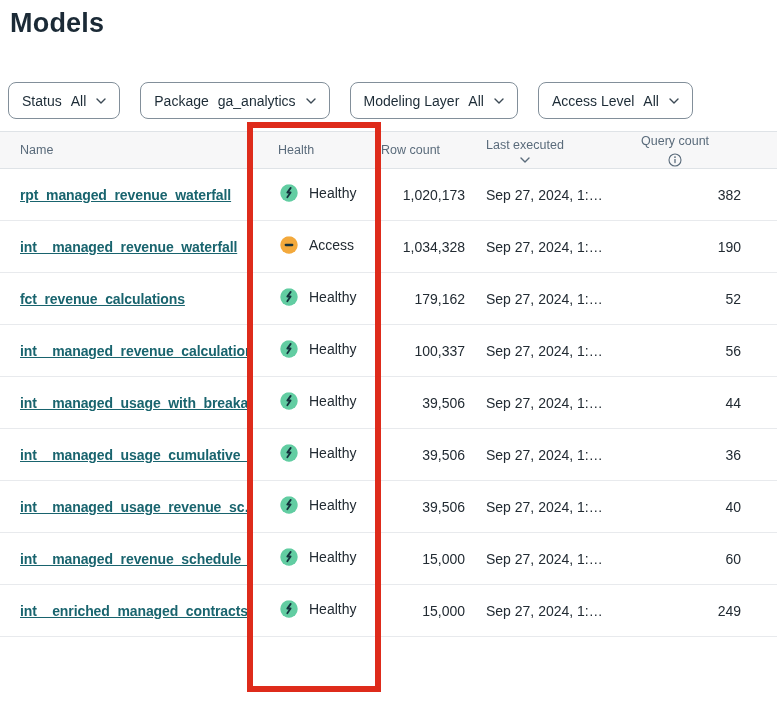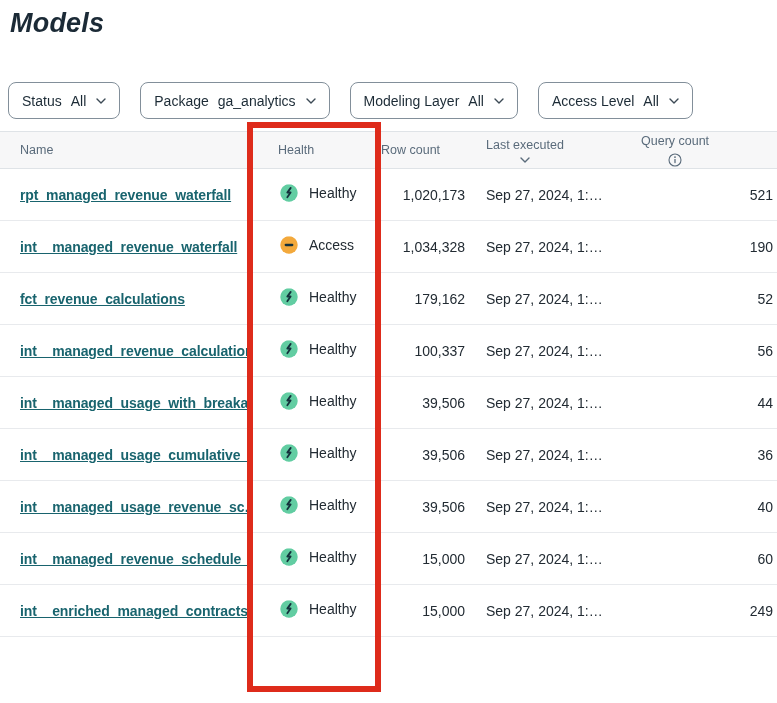--- a/index.html
+++ b/index.html
@@ -12,21 +12,20 @@
     overflow: hidden;
   }
   
   .page-title {
     margin: 7px 0 0 10px;
     font-size: 27px;
     line-height: 33px;
     font-weight: 600;
     color: #1b2a36;
     letter-spacing: 0.2px;
-    font-style: italic;
   }
   
   .filters {
     display: flex;
     gap: 20px;
     margin: 42px 0 0 8px;
     border-radius: 11px;
   }
   .filter-chip {
     display: inline-flex;
@@ -66,21 +65,21 @@
   }
   table.models tbody tr {
     height: 52px;
     border-bottom: 1px solid #e8eaed;
   }
   table.models td { vertical-align: middle; font-size: 14px; color: #222b33; white-space: nowrap; overflow: hidden; }
   .c-name   { padding-left: 20px; }
   .c-health { padding-left: 31px; }
   .c-rowcount { text-align: right; padding-right: 11px; }
   .c-date   { padding-left: 10px; }
-  .c-query  { text-align: right; padding-right: 4px; }
+  .c-query  { text-align: right; padding-right: 36px; }
   th.c-rowcount, th.c-query { text-align: right; }
   .model-link {
     color: var(--link, #19646e);
     font-weight: 700;
     font-size: 14px;
     text-decoration: underline;
     letter-spacing: -0.1px;
   }
   .sort-wrap, .info-wrap { display: inline-flex; align-items: center; gap: 5px; flex-direction: column; }
   .sort-chev, .info-ic { color: #5a6b7b; display: inline-flex; }
@@ -201,21 +200,21 @@
             </g>
             <path class="glyph-bolt" d="M12.7 5.9 L9.3 10.6 L12.6 10.4 L9.3 15.3" fill="none" stroke="#14313c" stroke-width="1.8" stroke-linecap="round" stroke-linejoin="round"></path>
             <rect class="glyph-dash" x="6.6" y="9.85" width="8.8" height="2.3" rx="1.15" fill="#14313c"></rect>
           </svg>
         </span>
         <span class="health-label">Healthy</span>
       </span>
     </td>
     <td class="c-rowcount">1,020,173</td>
     <td class="c-date">Sep 27, 2024, 1:…</td>
-    <td class="c-query">521</td>
+    <td class="c-query">382</td>
   </tr>
 
   <tr>
     <td class="c-name">
       <a href="#" class="model-link">int__managed_revenue_waterfall</a>
     </td>
     <td class="c-health">
       <span class="health-badge caution">
         <span class="badge-icon">
           <svg viewBox="0 0 22 22" width="22" height="22">

